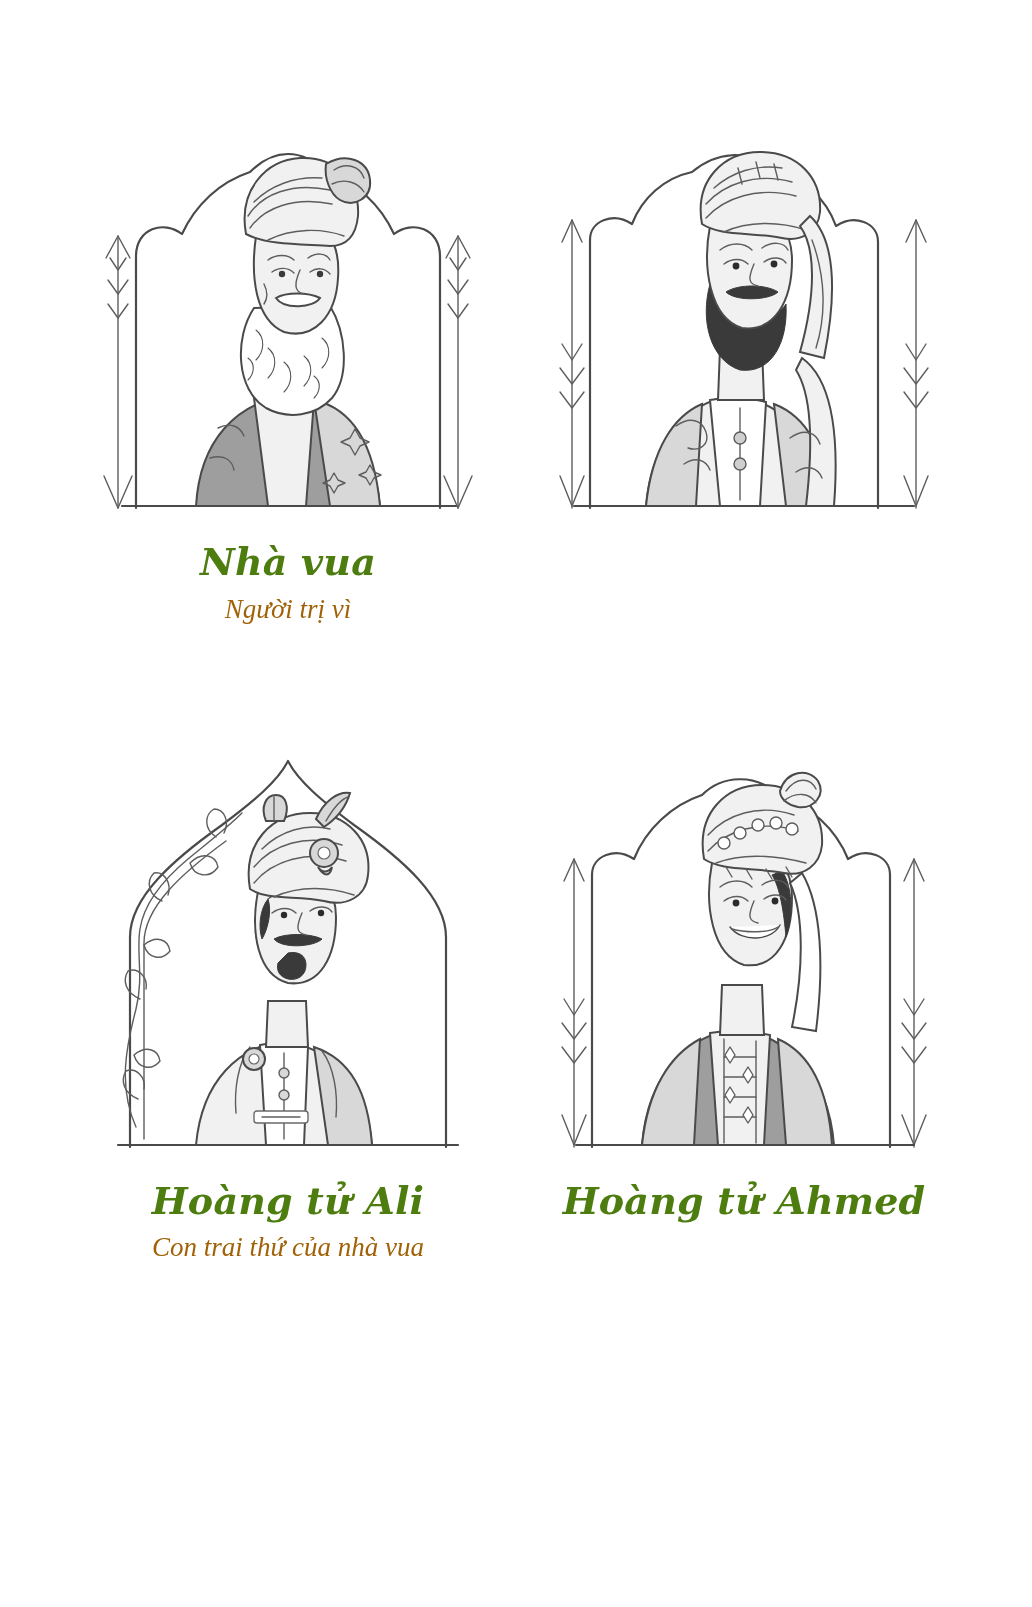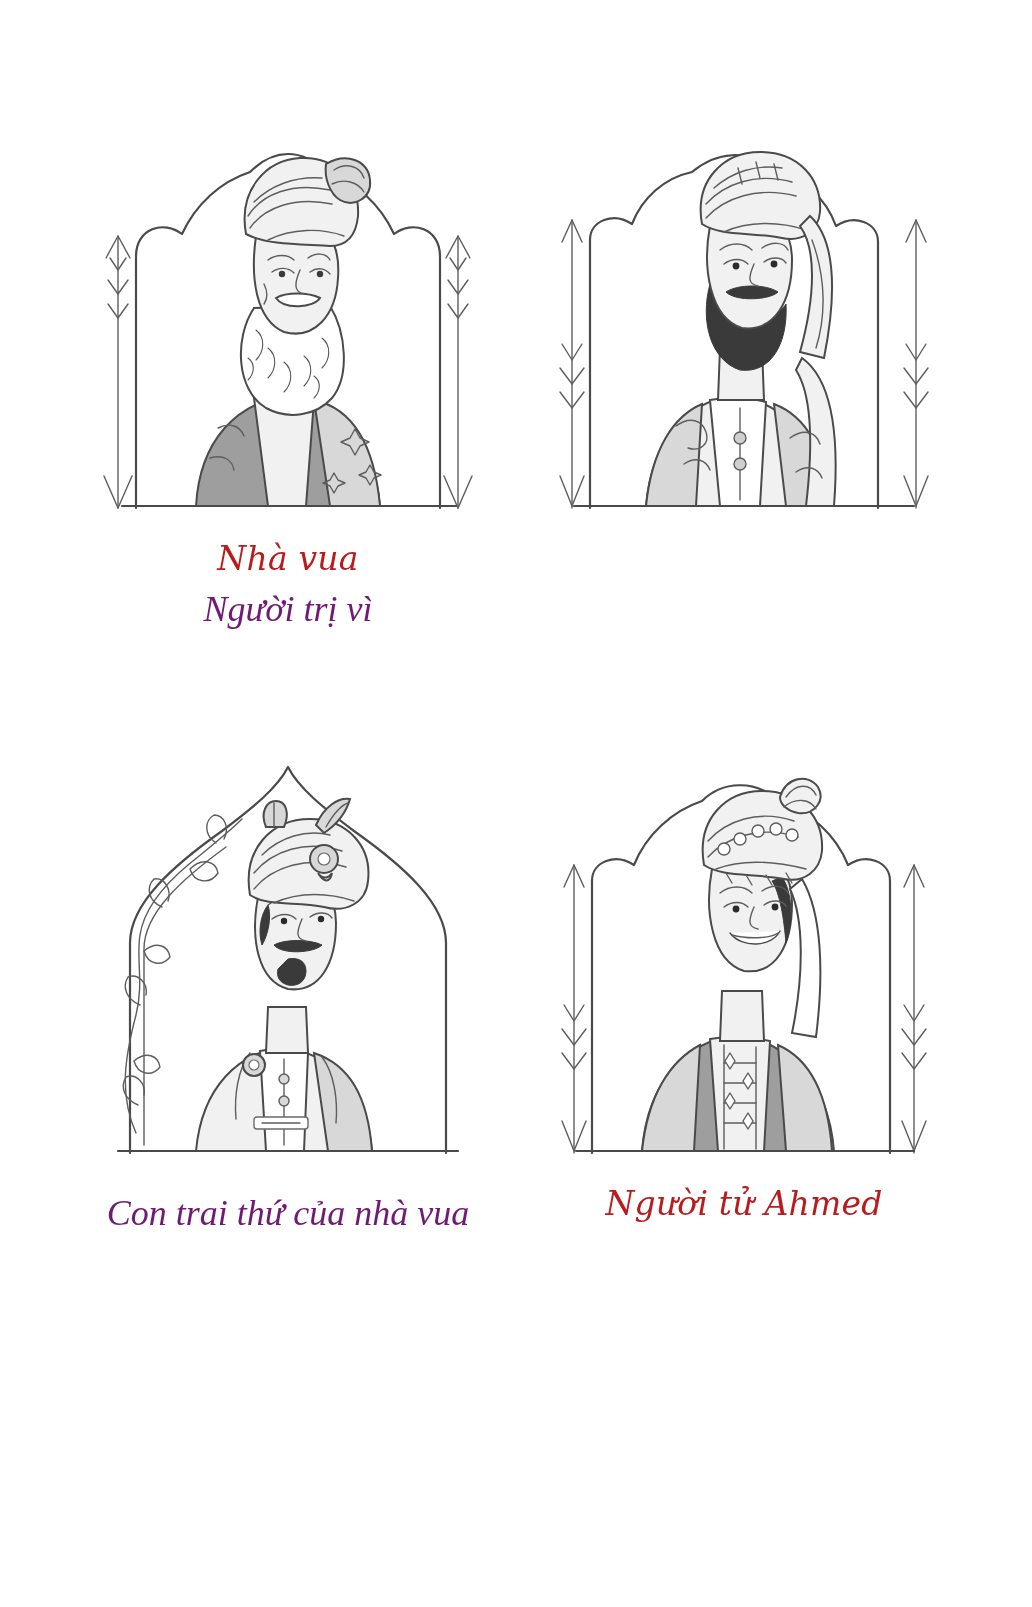--- a/index.html
+++ b/index.html
@@ -58,34 +58,34 @@
   }
 
   .caption {
     text-align: center;
     margin-top: 10px;
   }
 
   .char-name {
     font-family: "DejaVu Serif", serif;
     font-style: italic;
-    font-weight: 400;
-    font-size: 33px;
+    font-weight: 700;
+    font-size: 38px;
     line-height: 1.25;
     letter-spacing: 0.2px;
-    color: #b91c1c;
+    color: #4d7c0f;
     white-space: nowrap;
   }
 
   .char-desc {
     font-family: "Liberation Serif", serif;
     font-style: italic;
-    font-size: 36px;
+    font-size: 27px;
     line-height: 1.45;
-    color: #701a75;
+    color: #a16207;
     margin-top: 4px;
   }
 
   .char-desc .line {
     display: block;
     white-space: nowrap;
   }
 
   
   .ink { fill: none; stroke: #4a4a4a; stroke-width: 2.2; stroke-linecap: round; stroke-linejoin: round; }
@@ -328,20 +328,21 @@
           <path class="ink-thin" d="M248 74 C256 60 264 52 270 50"></path>
           <circle cx="246" cy="106" r="14" class="fill-md"></circle>
           <circle cx="246" cy="106" r="6" fill="#ffffff" stroke="#6a6a6a" stroke-width="1.2"></circle>
           <path class="fill-md" d="M240 120 c6 10 12 10 14 0 c-4 6 -10 6 -14 0 z"></path>
 
           <path class="fill-md" d="M188 74 C182 60 188 48 198 48 C208 48 212 60 206 74 Z"></path>
           <path class="ink-thin" d="M196 50 L196 74"></path>
         </svg>
       </div>
       <div class="caption">
+        <div class="char-name">Hoàng tử Ali</div>
         <div class="char-desc">
           <span class="line">Con trai thứ của nhà vua</span>
         </div>
       </div>
     </div>
 
     <div class="card row2">
       <div class="portrait-wrap">
         <svg width="420" height="420" viewBox="0 0 420 420">
           <g class="ink-thin">
@@ -411,18 +412,18 @@
           <path class="fill-lt" d="M246 44 C252 24 274 20 284 34 C292 48 280 62 264 60 C254 58 246 52 246 44 Z"></path>
           <g class="ink-thin">
               <path d="M252 44 c10 -14 24 -14 30 -2"></path>
               <path d="M250 54 c12 -10 26 -8 32 2"></path>
             </g>
 
           <path class="fill-white" d="M268 126 C288 160 290 220 282 284 L258 280 C270 222 270 166 256 136 Z"></path>
         </svg>
       </div>
       <div class="caption">
-        <div class="char-name">Người tử Ahmed</div>
+        <div class="char-name">Hoàng tử Ahmed</div>
       </div>
     </div>
 
   </div>
 </div>
 
 </body></html>

